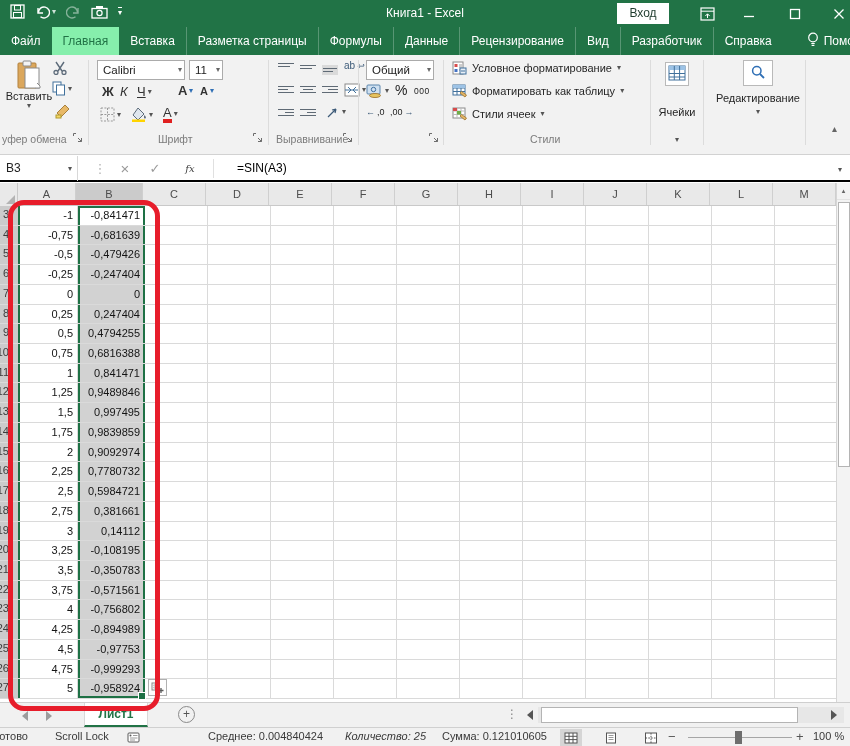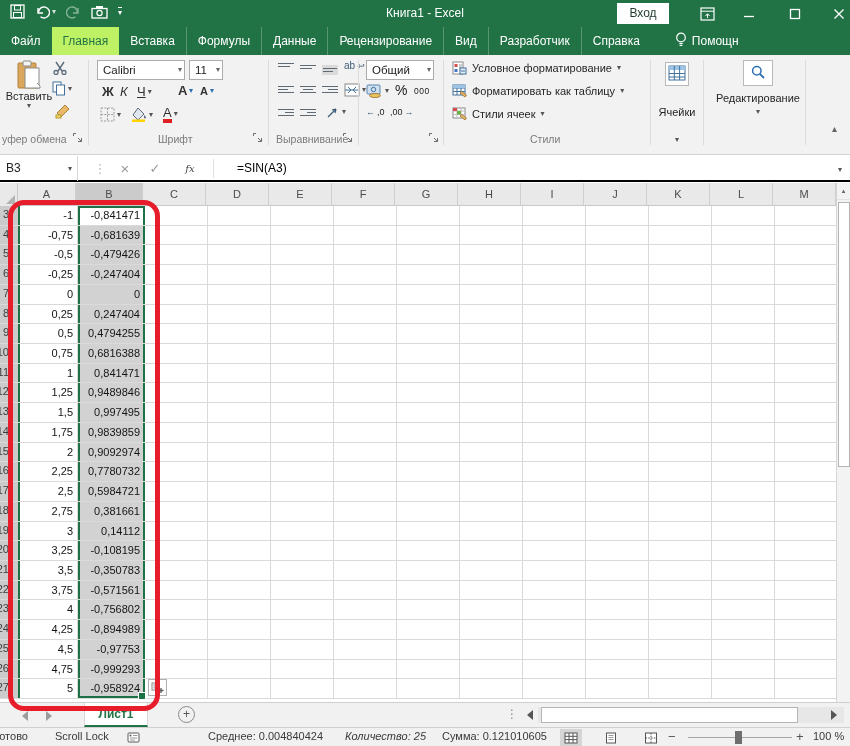--- a/index.html
+++ b/index.html
@@ -19,21 +19,21 @@
     color:#1e3b2d; font-size:12px; text-align:center; line-height:21px; }
   .winctl { position:absolute; top:0; height:27px; width:30px; display:flex; align-items:center; justify-content:center; color:#fff; }
   .winctl svg { display:block; }
 
   
   .tabbar { position:absolute; left:0; top:27px; width:850px; height:28px; background:#217346;
     display:flex; align-items:flex-end; }
   .tabs-left { display:flex; height:28px; align-items:stretch; }
   .tab { color:#fff; font-size:12px; padding:0 11px; display:flex; align-items:center; white-space:nowrap; }
   .tab:nth-child(n+3) { border-left:1px solid rgba(255,255,255,.25); }
-  .tab:nth-child(2) { background:#bef264; color:#217346; border-left:none; }
+  .tab:nth-child(2) { background:#86efac; color:#217346; border-left:none; }
   .tab:nth-child(3) { border-left:none; }
   .tabs-right { display:flex; align-items:center; height:28px; margin-left:14px; gap:6px; color:#fff; font-size:12px; }
   .tabs-right .grp { display:flex; align-items:center; gap:5px; padding:0 10px; white-space:nowrap; }
 
   
   .ribbon { position:absolute; left:0; top:55px; width:850px; height:100px; background:#f2f2f2;
     border-bottom:1px solid #d2d2d2; font-size:11px; color:#262626; }
   .rsep { position:absolute; top:5px; height:85px; width:1px; background:#dcdcdc; }
   .glabel { position:absolute; top:78px; font-size:10.5px; color:#7b7b7b; white-space:nowrap; }
   .launcher { position:absolute; top:77px; width:11px; height:11px; }
@@ -190,20 +190,21 @@
         </svg>
       </div>
   </div>
 
   <div class="tabbar">
     <div class="tabs-left">
 
     <div class="tab">Файл</div>
         <div class="tab">Главная</div>
         <div class="tab">Вставка</div>
+        <div class="tab">Разметка страницы</div>
         <div class="tab">Формулы</div>
         <div class="tab">Данные</div>
         <div class="tab">Рецензирование</div>
         <div class="tab">Вид</div>
         <div class="tab">Разработчик</div>
         <div class="tab">Справка</div>
       </div>
     <div class="tabs-right">
       <div class="grp">
         <span><svg width="12" height="15" viewBox="0 0 12 15">

